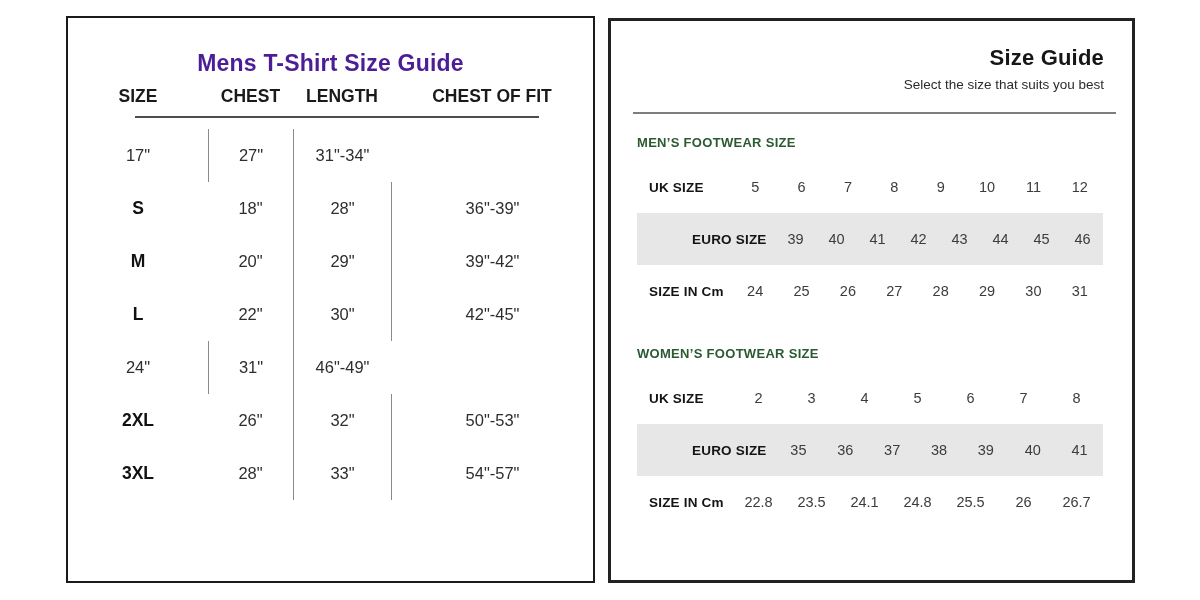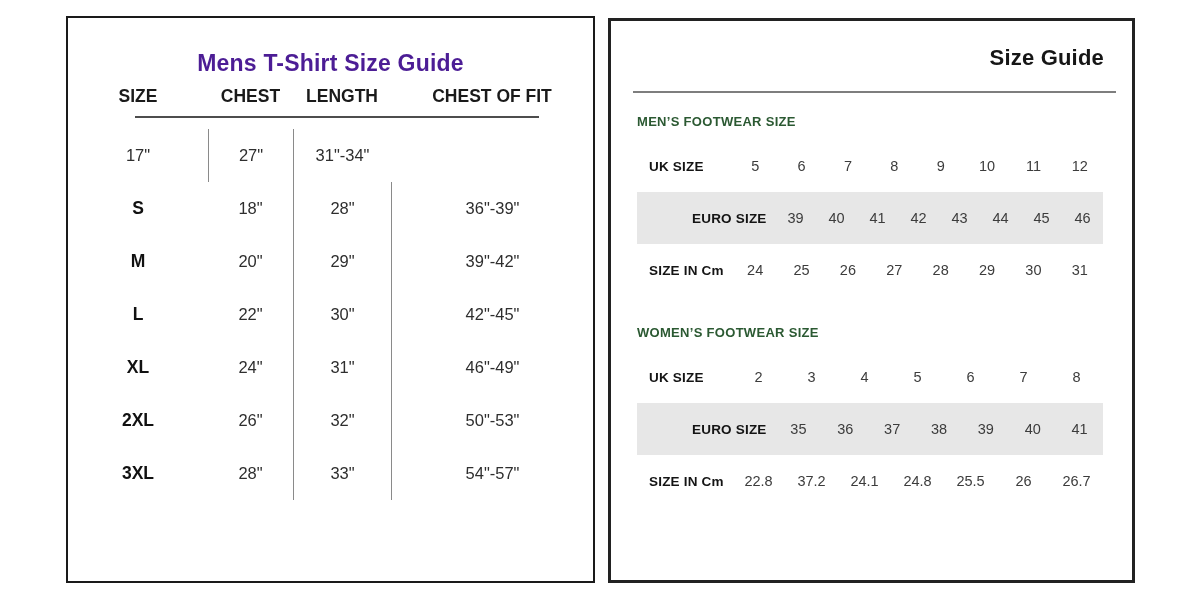--- a/index.html
+++ b/index.html
@@ -78,21 +78,20 @@
       <div class="l-cell c-val b-left">29"</div>
       <div class="l-cell c-val b-left">39"-42"</div>
     </div>
     <div class="l-grid l-row">
       <div class="l-cell c-size">L</div>
       <div class="l-cell c-val">22"</div>
       <div class="l-cell c-val b-left">30"</div>
       <div class="l-cell c-val b-left">42"-45"</div>
     </div>
     <div class="l-grid l-row">
-      <div class="l-cell c-size">XL</div>
       <div class="l-cell c-val">24"</div>
       <div class="l-cell c-val b-left">31"</div>
       <div class="l-cell c-val b-left">46"-49"</div>
     </div>
     <div class="l-grid l-row">
       <div class="l-cell c-size">2XL</div>
       <div class="l-cell c-val">26"</div>
       <div class="l-cell c-val b-left">32"</div>
       <div class="l-cell c-val b-left">50"-53"</div>
     </div>
@@ -101,20 +100,21 @@
       <div class="l-cell c-val">28"</div>
       <div class="l-cell c-val b-left">33"</div>
       <div class="l-cell c-val b-left">54"-57"</div>
     </div>
   </div>
 </div>
 
 <div class="panel" id="footwear-panel">
   <div class="r-head">
     <div class="r-title">Size Guide</div>
+    <div class="r-sub">Select the size that suits you best</div>
   </div>
   <div class="r-divider"></div>
 
   <div class="r-content">
 
     <div class="r-section-heading">MEN’S FOOTWEAR SIZE</div>
     <div class="r-rows">
       <div class="size-row cols-8">
         <div class="row-label">UK SIZE</div>
       <span class="cell">5</span>
@@ -168,21 +168,21 @@
           <span class="cell">36</span>
           <span class="cell">37</span>
           <span class="cell">38</span>
           <span class="cell">39</span>
           <span class="cell">40</span>
           <span class="cell">41</span>
         </div>
       <div class="size-row cols-7">
         <div class="row-label">SIZE IN Cm</div>
       <span class="cell">22.8</span>
-          <span class="cell">37.2</span>
+          <span class="cell">23.5</span>
           <span class="cell">24.1</span>
           <span class="cell">24.8</span>
           <span class="cell">25.5</span>
           <span class="cell">26</span>
           <span class="cell">26.7</span>
         </div>
     </div>
 
   </div>
 </div>

